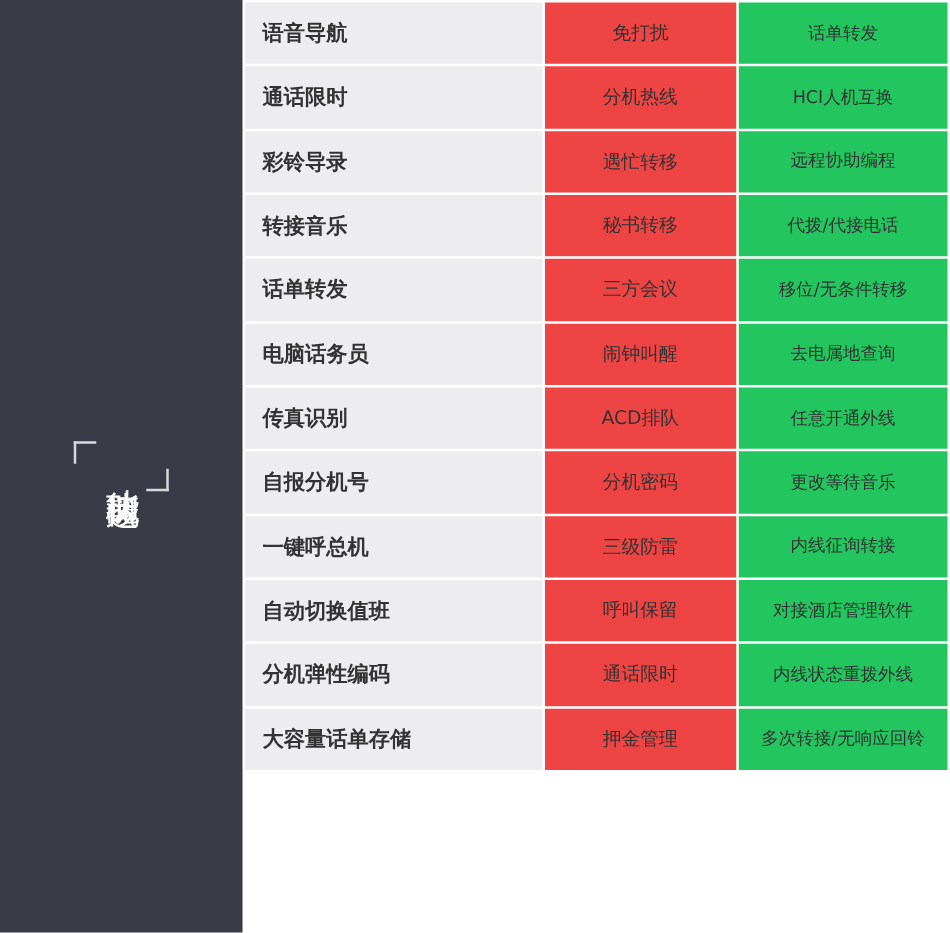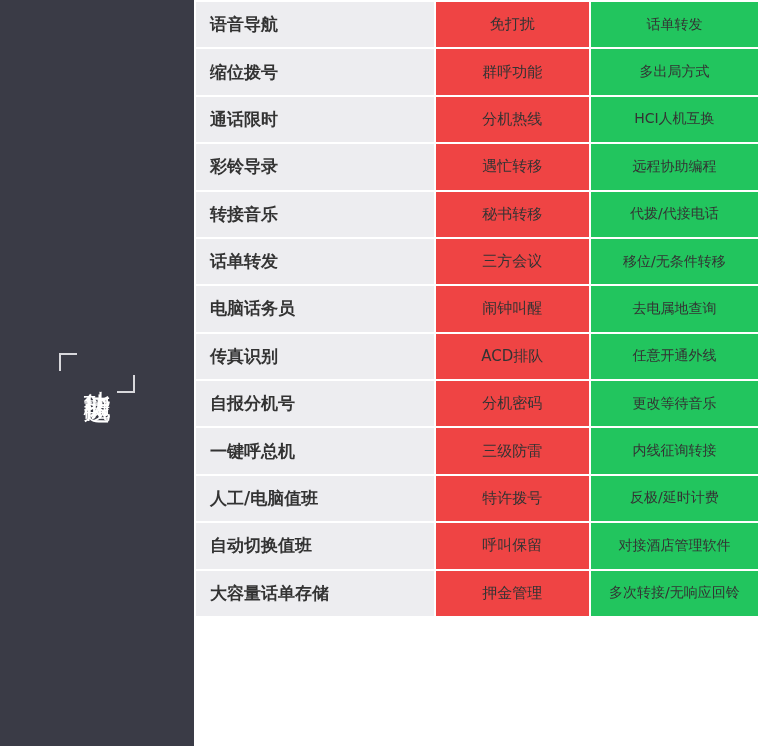--- a/index.html
+++ b/index.html
@@ -128,25 +128,20 @@
         <col class="c1">
         <col class="c2">
       </colgroup>
       <tbody>
         <tr>
           <td class="col0">语音导航</td>
           <td class="col1">免打扰</td>
           <td class="col2">话单转发</td>
         </tr>
         <tr>
-          <td class="col0">缩位拨号</td>
-          <td class="col1">群呼功能</td>
-          <td class="col2">多出局方式</td>
-        </tr>
-        <tr>
           <td class="col0">通话限时</td>
           <td class="col1">分机热线</td>
           <td class="col2">HCI人机互换</td>
         </tr>
         <tr>
           <td class="col0">彩铃导录</td>
           <td class="col1">遇忙转移</td>
           <td class="col2">远程协助编程</td>
         </tr>
         <tr>
@@ -173,28 +168,28 @@
           <td class="col0">自报分机号</td>
           <td class="col1">分机密码</td>
           <td class="col2">更改等待音乐</td>
         </tr>
         <tr>
           <td class="col0">一键呼总机</td>
           <td class="col1">三级防雷</td>
           <td class="col2">内线征询转接</td>
         </tr>
         <tr>
-          <td class="col0">人工/电脑值班</td>
-          <td class="col1">特许拨号</td>
-          <td class="col2">反极/延时计费</td>
-        </tr>
-        <tr>
           <td class="col0">自动切换值班</td>
           <td class="col1">呼叫保留</td>
           <td class="col2">对接酒店管理软件</td>
+        </tr>
+        <tr>
+          <td class="col0">分机弹性编码</td>
+          <td class="col1">通话限时</td>
+          <td class="col2">内线状态重拨外线</td>
         </tr>
         <tr>
           <td class="col0">大容量话单存储</td>
           <td class="col1">押金管理</td>
           <td class="col2">多次转接/无响应回铃</td>
         </tr>
       </tbody>
     </table>
   </div>
 

